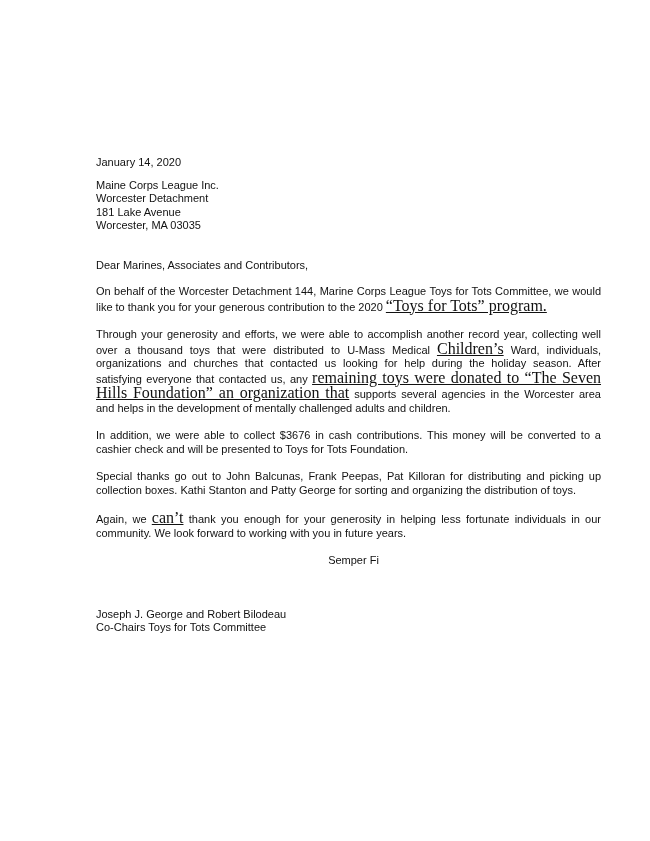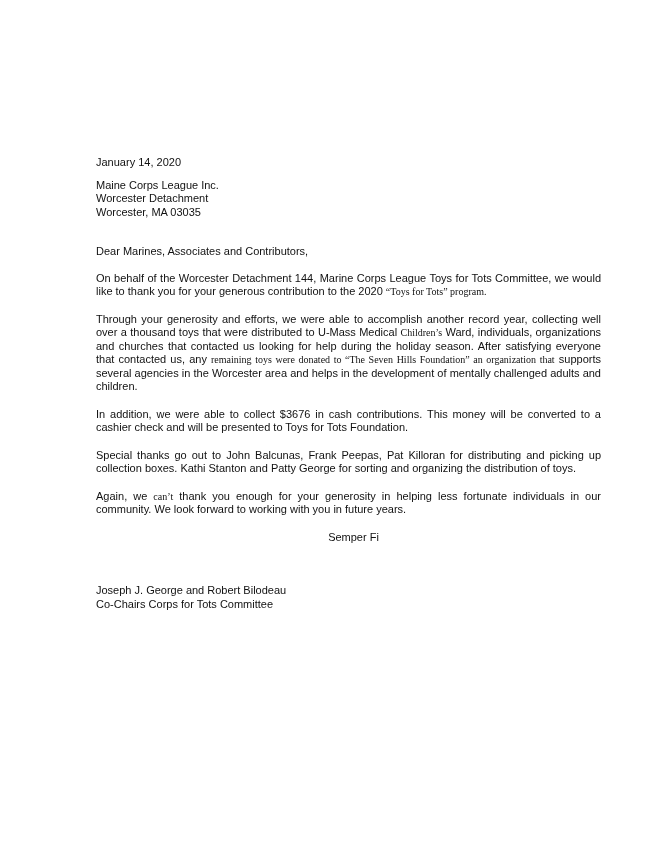--- a/index.html
+++ b/index.html
@@ -31,53 +31,55 @@
   }
   .salutation {
     margin: 0 0 13px 0;
   }
   .letter-body p {
     margin: 0 0 14px 0;
     text-align: justify;
   }
   .seg-serif {
     font-family: "Liberation Serif", serif;
-    font-size: 10px;
+    font-size: 16px;
+    text-decoration: underline;
   }
   .closing {
     margin: 13px 0 40px 10px;
     text-align: center;
   }
   .signature-block div {
     margin: 0;
   }
 </style>
 </head>
 <body>
 
 <div class="page">
 
   <div class="date-line">January 14, 2020</div>
 
   <div class="address-block">
       <div>Maine Corps League Inc.</div>
       <div>Worcester Detachment</div>
+      <div>181 Lake Avenue</div>
       <div>Worcester, MA 03035</div>
     </div>
 
   <div class="salutation">Dear Marines, Associates and Contributors,</div>
 
   <div class="letter-body">
       <p><span>On behalf of the Worcester Detachment 144, Marine Corps League Toys for Tots Committee, we would like to thank you for your generous contribution to the 2020 </span><span class="seg-serif">“Toys for Tots” program.</span></p>
       <p><span>Through your generosity and efforts, we were able to accomplish another record year, collecting well over a thousand toys that were distributed to U-Mass Medical </span><span class="seg-serif">Children’s</span><span> Ward, individuals, organizations and churches that contacted us looking for help during the holiday season.  After satisfying everyone that contacted us, any </span><span class="seg-serif">remaining toys were donated to “The Seven Hills Foundation” an organization that</span><span> supports several agencies in the Worcester area and helps in the development of mentally challenged adults and children.</span></p>
       <p><span>In addition, we were able to collect $3676 in cash contributions. This money will be converted to a cashier check and will be presented to Toys for Tots Foundation.</span></p>
       <p><span>Special thanks go out to John Balcunas, Frank Peepas, Pat Killoran for distributing and picking up collection boxes.  Kathi Stanton and Patty George for sorting and organizing the distribution of toys.</span></p>
       <p><span>Again, we </span><span class="seg-serif">can’t</span><span> thank you enough for your generosity in helping less fortunate individuals in our community.  We look forward to working with you in future years.</span></p>
     </div>
 
   <div class="closing">Semper Fi</div>
 
   <div class="signature-block">
       <div>Joseph J. George and Robert Bilodeau</div>
-      <div>Co-Chairs Corps for Tots Committee</div>
+      <div>Co-Chairs Toys for Tots Committee</div>
     </div>
 
 </div>
 
 </body></html>

